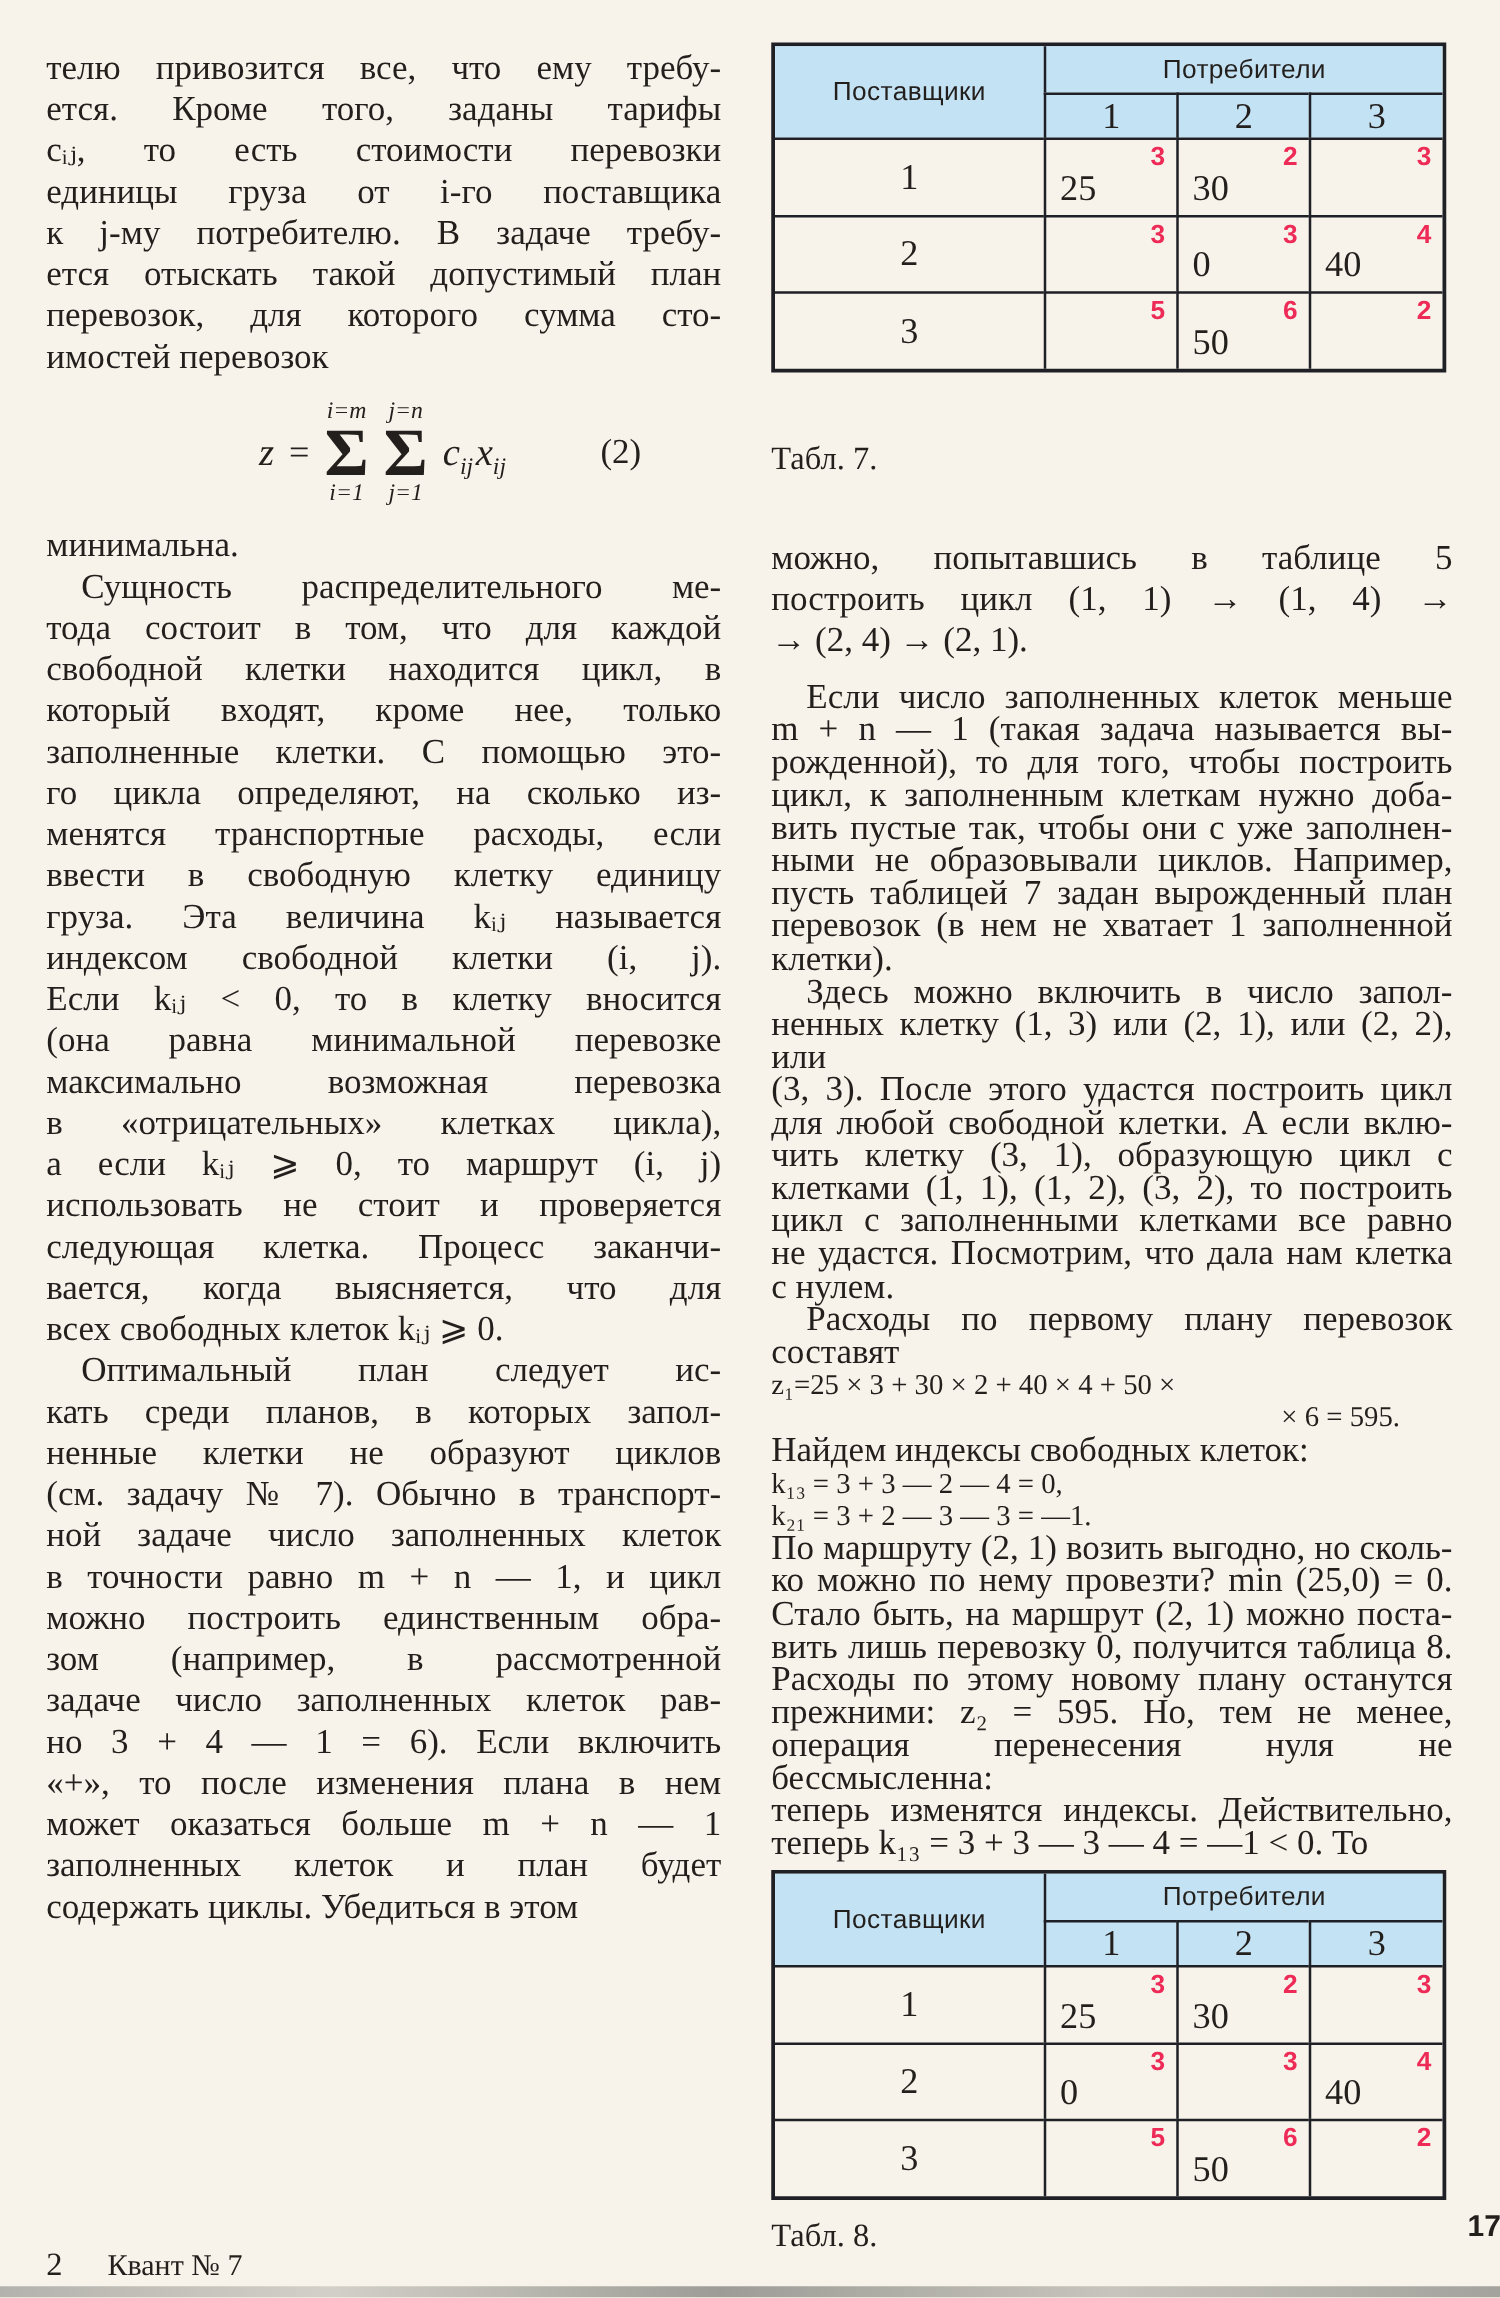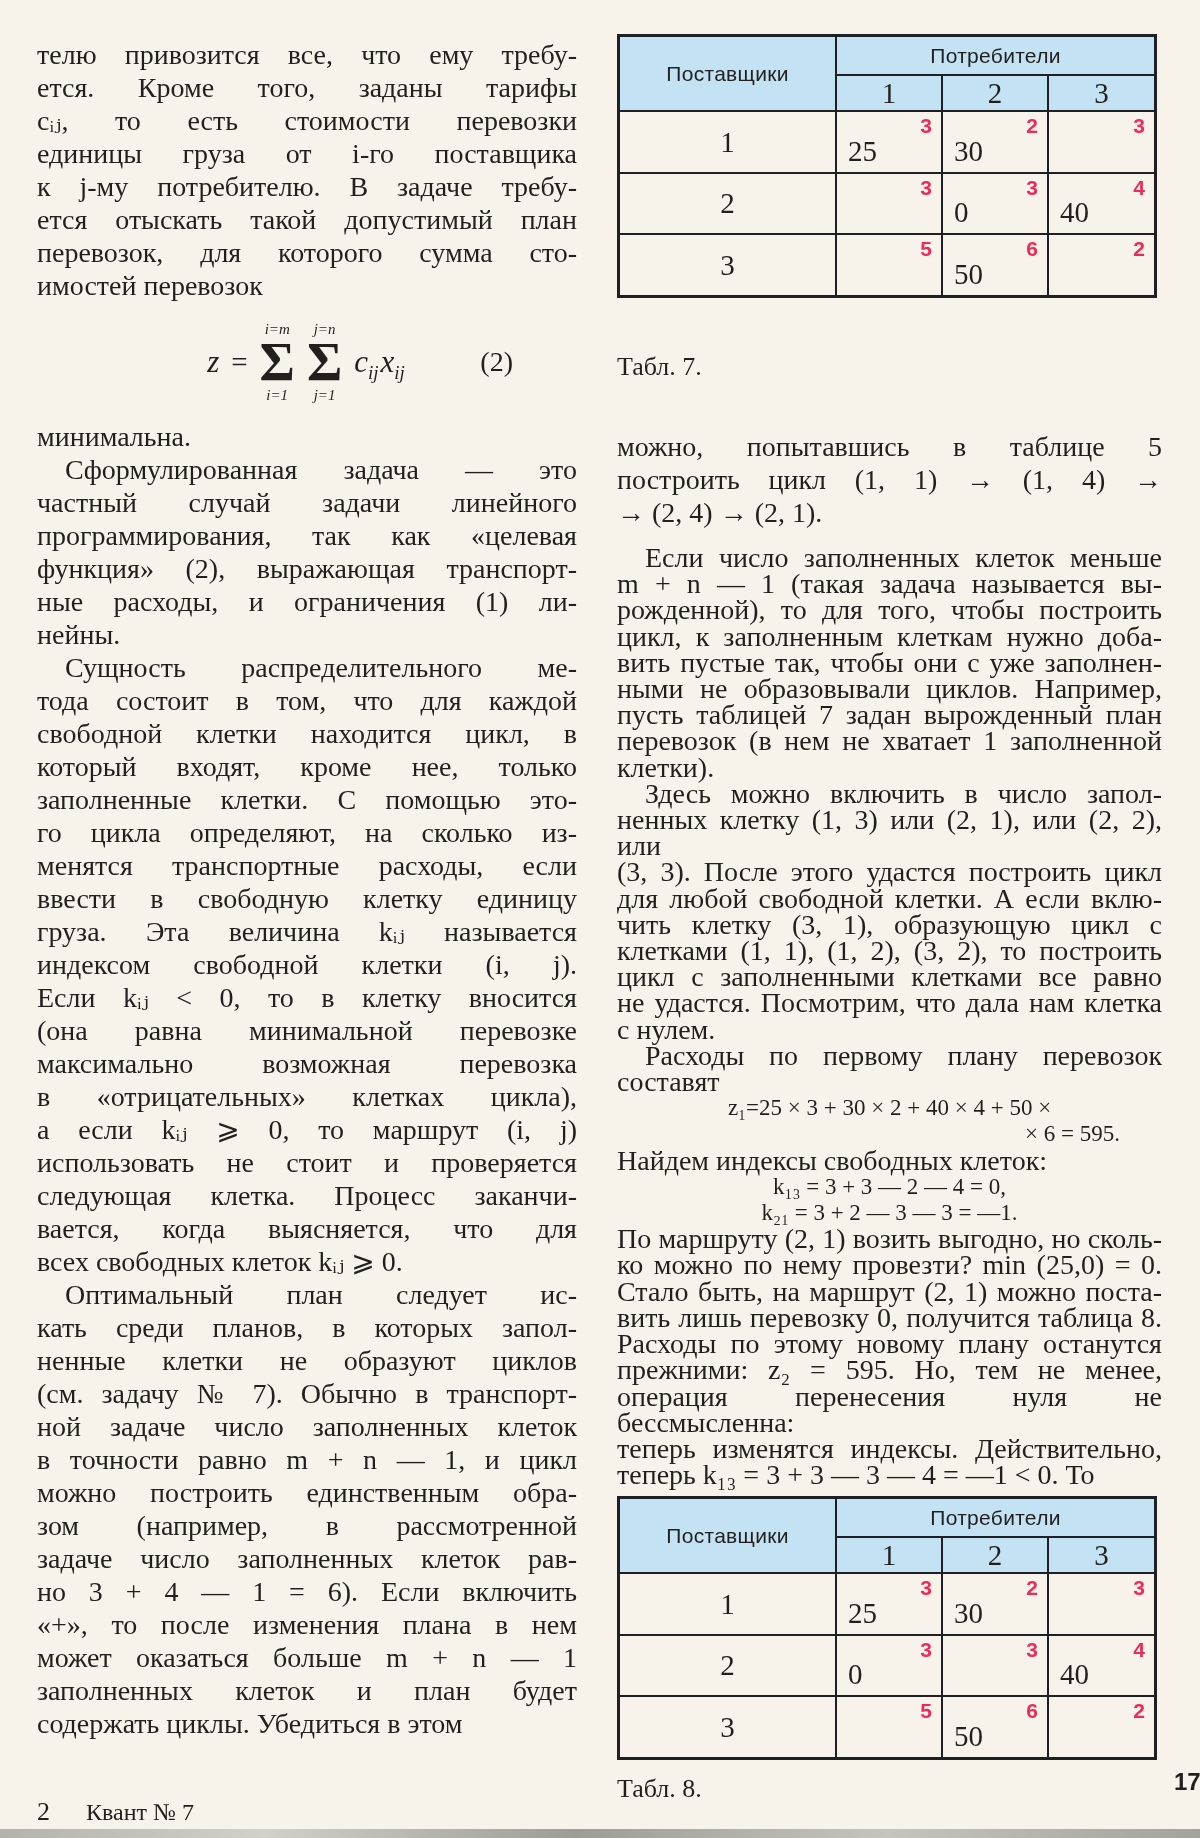--- a/index.html
+++ b/index.html
@@ -23,28 +23,28 @@
   .big .tline{font-size:28px;line-height:33px}
   .small .tline{font-size:28px;line-height:26.2px}
   .tline{text-align:justify;text-align-last:justify;white-space:normal}
   .para .tline:last-child{text-align-last:left}
   
   .formula{position:relative;height:112px;margin:4px 0 2px;
            display:flex;align-items:center;justify-content:center;gap:12px}
   .f-var{font-style:italic;font-size:31px}
   .f-op{font-size:29px}
   .f-sig{display:inline-flex;flex-direction:column;align-items:center;line-height:1}
-  .f-lim{font-style:italic;font-size:15px;line-height:20px}
+  .f-lim{font-style:italic;font-size:19px;line-height:20px}
   .f-sigma{font-size:54px;line-height:46px;font-weight:bold}
   .f-term{display:inline-flex;align-items:baseline}
   .f-sub{font-style:italic;font-size:19px;position:relative;top:7px;margin-right:2px}
   .f-tag{position:absolute;right:64px;top:50%;transform:translateY(-50%);font-size:28px}
   
   .eqline{font-size:23px;line-height:26.2px}
-  .eq-c{text-align:center}
+  .eq-c{text-align:left}
   .eq-r{text-align:right;padding-right:42px}
   
   .ttable{width:540px;border:3px solid var(--border);display:grid;
           grid-template-columns:215px 106px 106px 107px;
           grid-template-rows:37px 36px 62px 61px 62px}
   .tc{display:flex;align-items:center;justify-content:center}
   .hdr{background:var(--blue)}
   .bl{border-left:2px solid var(--border)}
   .bt{border-top:2px solid var(--border)}
   .corner{grid-row:1/3}
@@ -106,28 +106,20 @@
           <span class="f-var">x</span>
           <span class="f-sub">ij</span>
       </span>
       <span class="f-tag">(2)</span>
     </div>
 
     <div class="para big">
         <div class="tline">минимальна.</div>
       </div>
     <div class="para big">
-        <div class="tline"> Сформулированная задача — это</div>
-        <div class="tline">частный случай задачи линейного</div>
-        <div class="tline">программирования, так как «целевая</div>
-        <div class="tline">функция» (2), выражающая транспорт-</div>
-        <div class="tline">ные расходы, и ограничения (1) ли-</div>
-        <div class="tline">нейны.</div>
-      </div>
-    <div class="para big">
         <div class="tline"> Сущность распределительного ме-</div>
         <div class="tline">тода состоит в том, что для каждой</div>
         <div class="tline">свободной клетки находится цикл, в</div>
         <div class="tline">который входят, кроме нее, только</div>
         <div class="tline">заполненные клетки. С помощью это-</div>
         <div class="tline">го цикла определяют, на сколько из-</div>
         <div class="tline">менятся транспортные расходы, если</div>
         <div class="tline">ввести в свободную клетку единицу</div>
         <div class="tline">груза. Эта величина kᵢⱼ называется</div>
         <div class="tline">индексом свободной клетки (i, j).</div>

